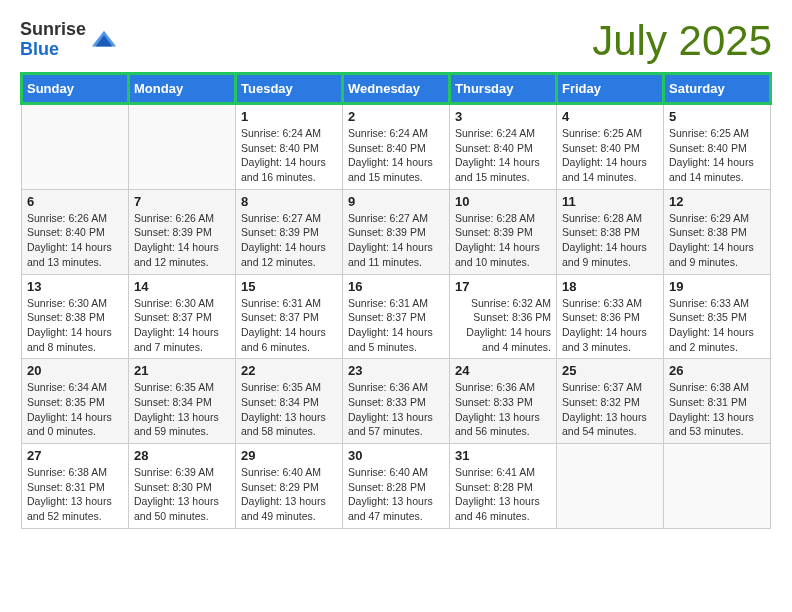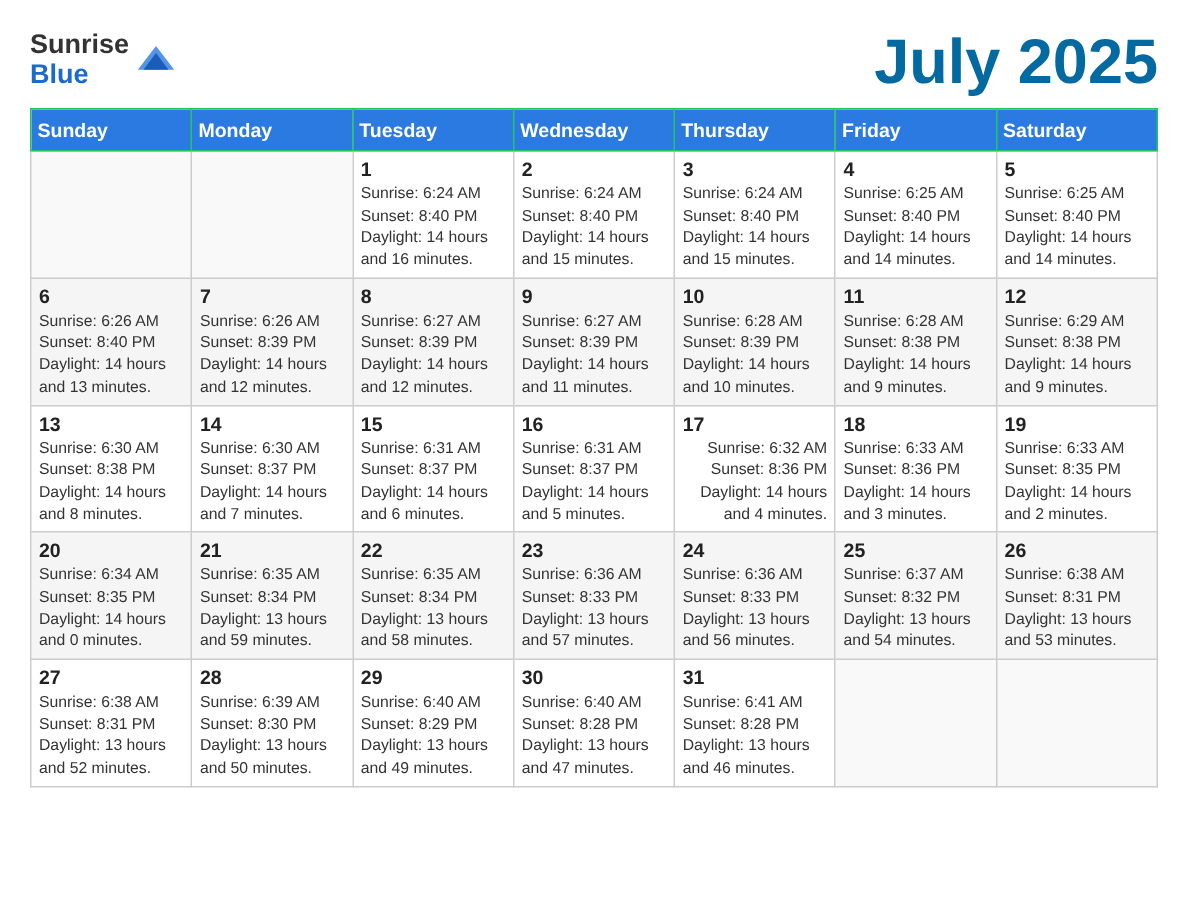--- a/index.html
+++ b/index.html
@@ -38,42 +38,42 @@
     .logo-icon {
       width: 28px;
       height: 28px;
       margin-left: 4px;
     }
     .title-block {
       text-align: right;
     }
     .month-title {
       font-size: 42px;
-      font-weight: bold;
-      color: #0369a1;
+      font-weight: normal;
+      color: #4d7c0f;
       line-height: 1;
     }
     .location {
       font-size: 16px;
       color: #555;
       margin-top: 2px;
     }
     .calendar {
       width: 100%;
       border-collapse: collapse;
       border: 1px solid #ccc;
     }
     .calendar th {
       background-color: #2a7ae2;
       color: white;
       font-size: 13px;
       font-weight: bold;
       padding: 6px 4px;
       text-align: left;
-      border: 1px solid #22c55e;
+      border: 3px solid #22c55e;
     }
     .calendar td {
       vertical-align: top;
       border: 1px solid #ccc;
       padding: 4px 5px;
       width: calc(100% / 7);
       min-height: 80px;
       background: #fff;
       font-size: 11px;
       color: #333;

